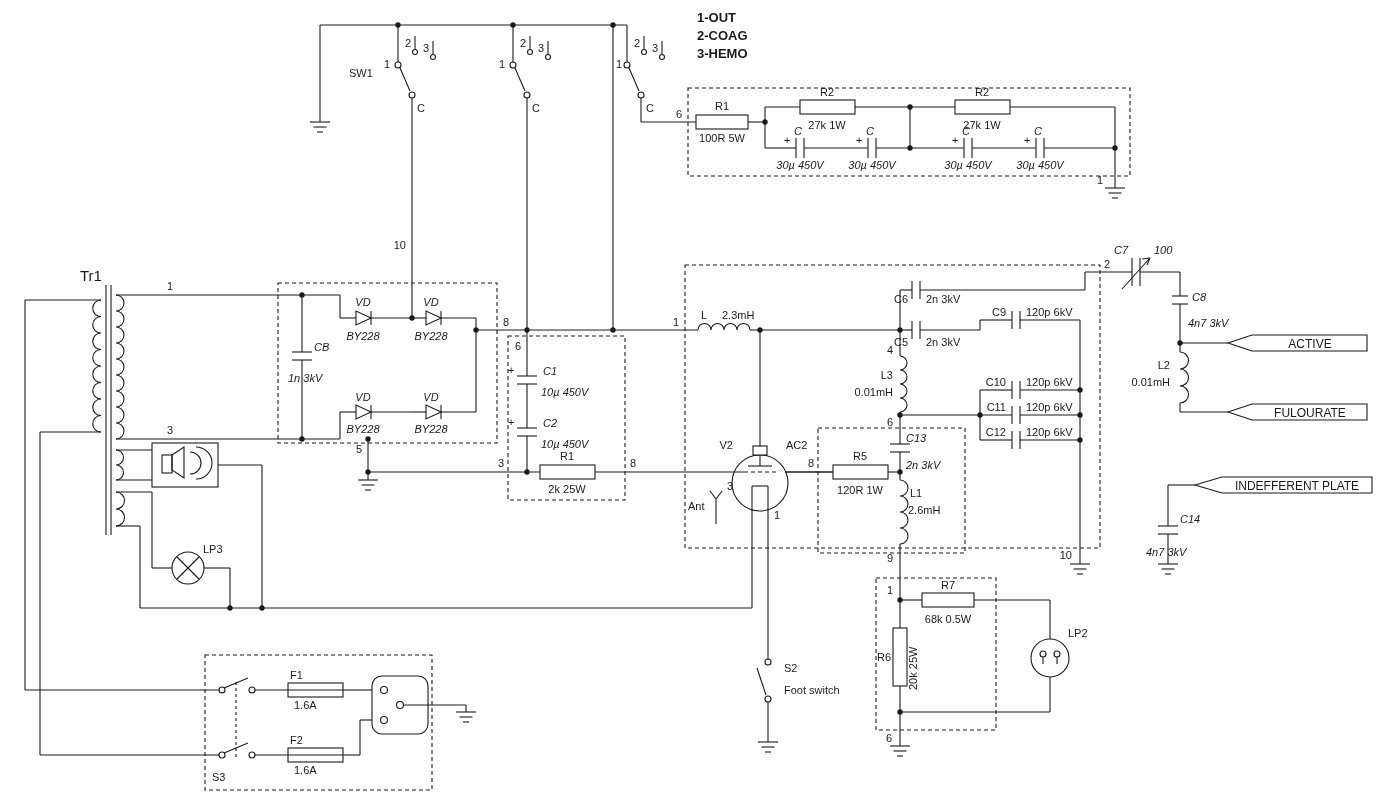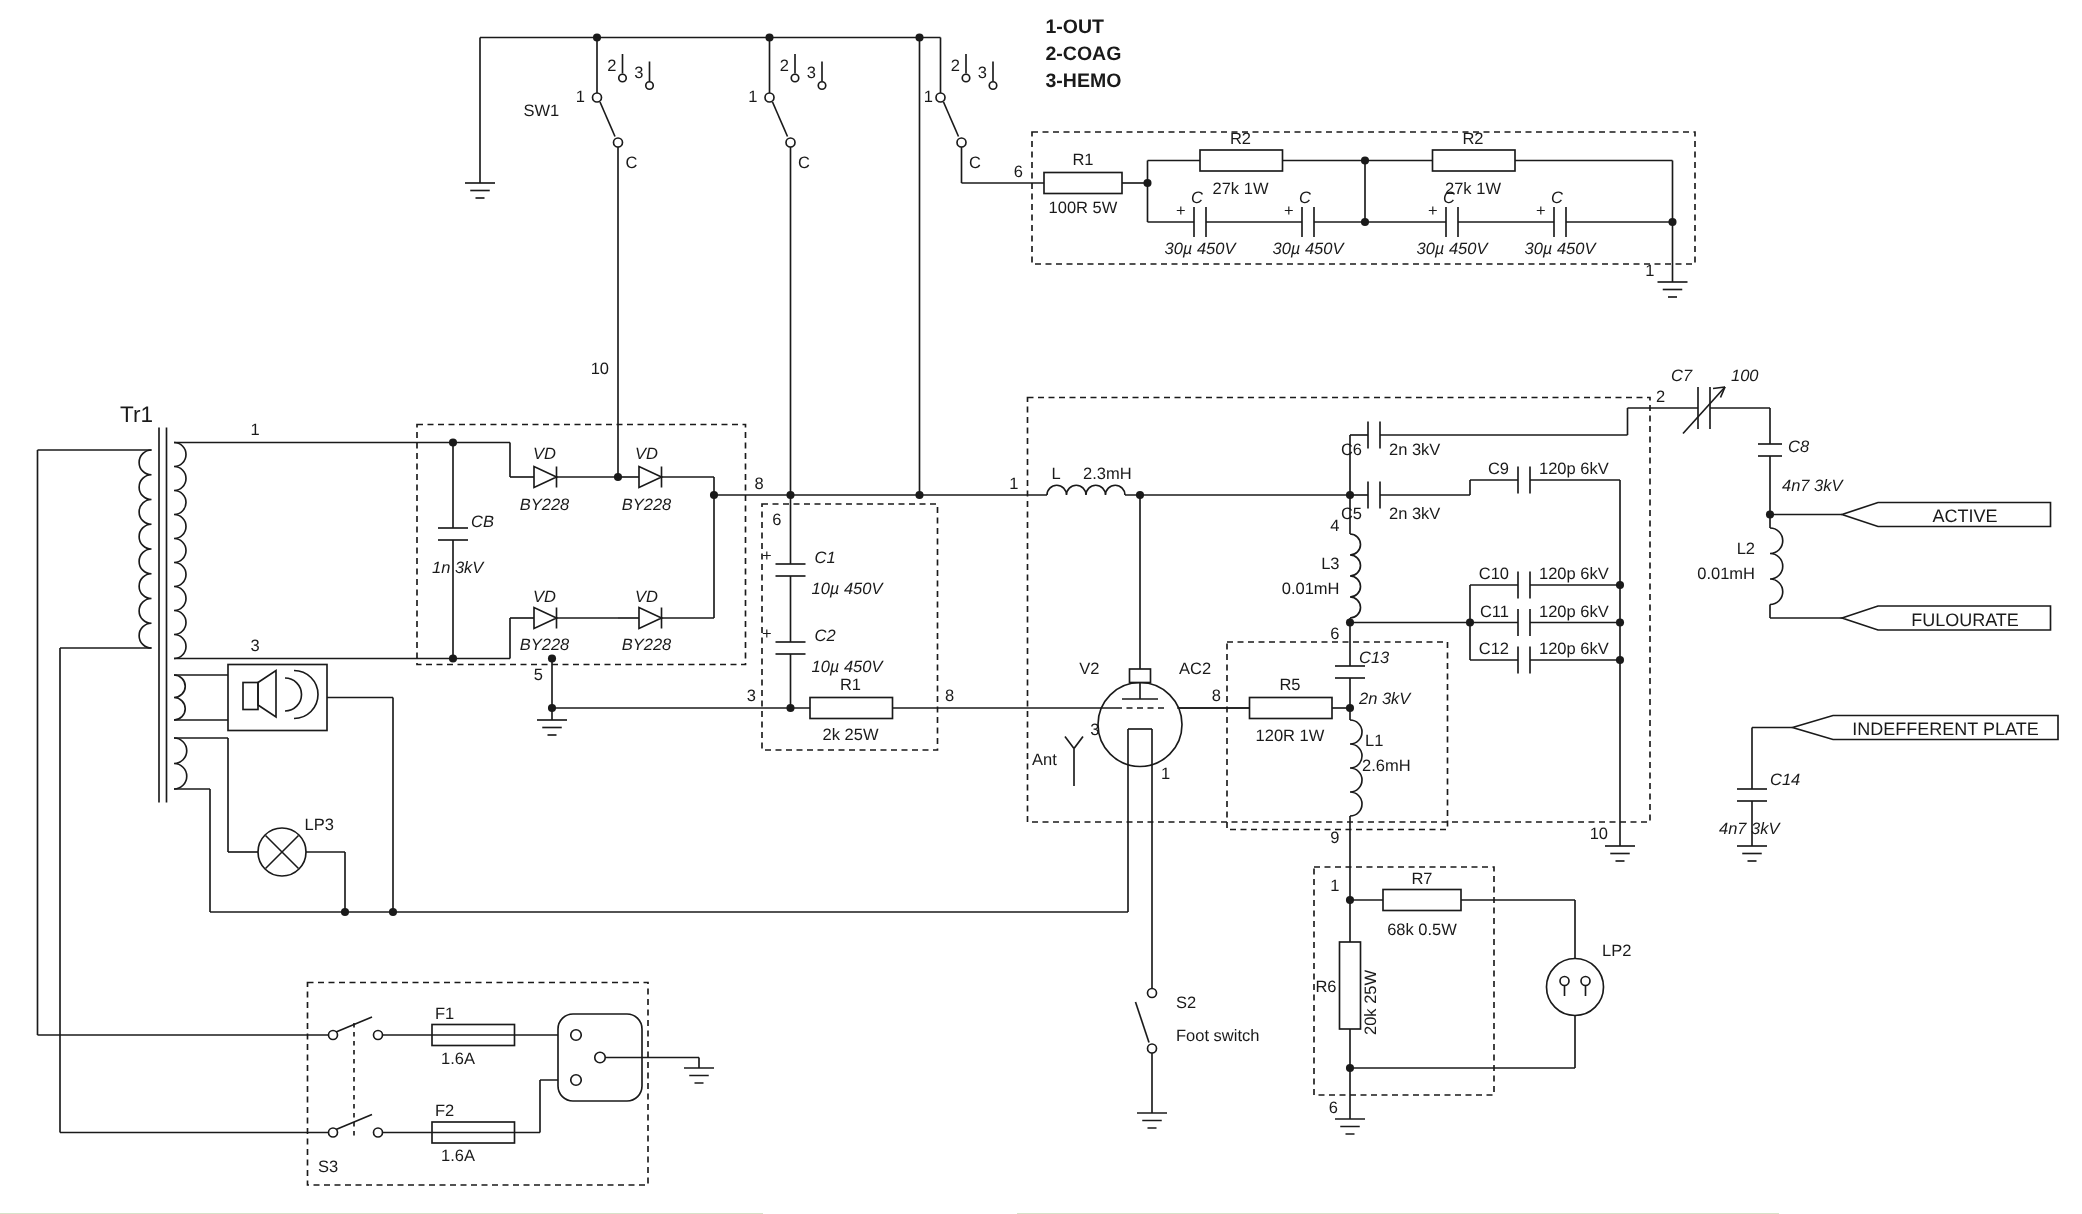--- a/index.html
+++ b/index.html
@@ -1,16 +1,16 @@
 <!DOCTYPE html>
 <html><head>
 <meta charset="utf-8">
 <style>
   html,body{margin:0;padding:0;background:#fff;}
-  #stage{width:1388px;height:809px;position:relative;background:#4d7c0f;}
+  #stage{width:1388px;height:809px;position:relative;background:#737373;}
   svg{display:block;font-family:"Liberation Sans",sans-serif;}
   .art{stroke:#1a1a1a;stroke-width:1.1;fill:none;}
   .dash{stroke-dasharray:4 3;}
   .dot{fill:#1a1a1a;stroke:none;}
   .node{fill:#fff;}
   svg text{stroke:none;fill:#1a1a1a;font-size:11px;}
   .ti{font-style:italic;}
   .tm{text-anchor:middle;}
   .te{text-anchor:end;}
   .tb{font-weight:bold;font-size:13px;}

